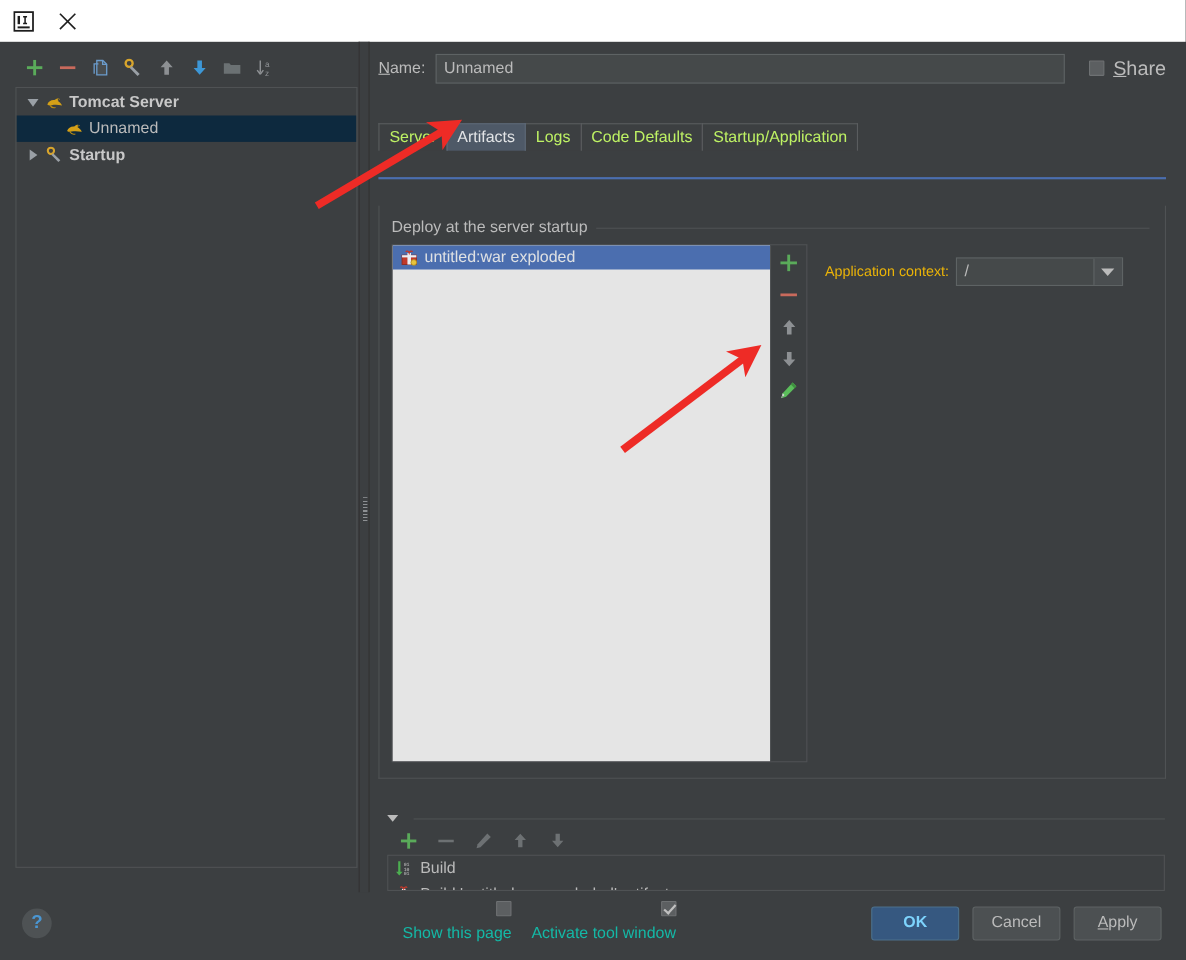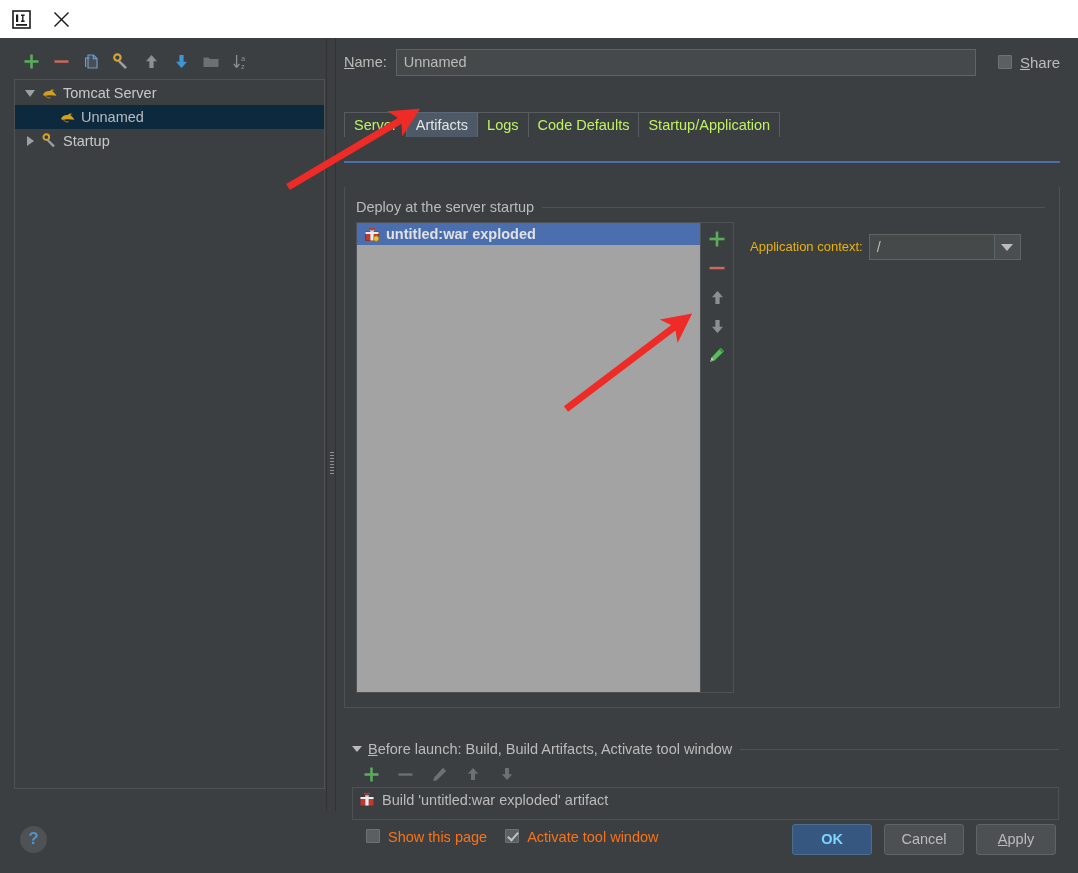--- a/index.html
+++ b/index.html
@@ -77,21 +77,21 @@
     padding-top: 1px;
   }
   .tree-row {
     height: 24px;
     display: flex; align-items: center;
     padding-left: 6px;
     font-size: 14.5px;
     color: #bbbbbb;
     white-space: nowrap;
   }
-  .tree-row.group { font-weight: normal; color: #c8c8c8; }
+  .tree-row.group { font-weight: bold; color: #c8c8c8; }
   .tree-row.selected { background: #0d293e; }
   .tw {
     width: 18px; flex: none;
     display: flex; align-items: center; justify-content: center;
   }
   .tw-arrow-down {
     width: 0; height: 0;
     border-left: 5.5px solid transparent;
     border-right: 5.5px solid transparent;
     border-top: 7px solid #9aa0a6;
@@ -170,21 +170,21 @@
   .checkbox.checked::after {
     content: "";
     position: absolute;
     left: 4px; top: 0px;
     width: 4px; height: 9px;
     border: solid #c0c0c0;
     border-width: 0 2px 2px 0;
     transform: rotate(42deg);
   }
   .share-label {
-    font-size: 15px; color: #bbbbbb;
+    font-size: 18px; color: #bbbbbb;
     margin-left: 8px;
   }
   .share-label u { text-decoration: underline; }
 
   
   .tabs {
     display: flex; align-items: flex-end;
     height: 25px;
     flex: none;
   }
@@ -239,23 +239,22 @@
     min-height: 0;
   }
   .deploy-list-wrap {
     width: 378px;
     flex: none;
     display: flex;
     border: 1px solid #4f5254;
   }
   .deploy-list {
     flex: 1;
-    background: #a3a3a3;
+    background: #e5e5e5;
     overflow: hidden;
-    font-weight: bold;
   }
   .deploy-item {
     height: 22px;
     display: flex; align-items: center;
     padding-left: 5px;
     font-size: 14.5px;
     color: #bbbbbb;
   }
   .deploy-item.selected {
     background: #4b6eaf;
@@ -354,23 +353,23 @@
     font-size: 14.5px;
     color: #bbbbbb;
   }
   .bl-item .row-icon { margin-right: 5px; }
   .bl-checks {
     display: flex; align-items: center;
     gap: 18px;
     padding: 9px 0 0 14px;
   }
   .chk-item {
-    display: flex; align-items: flex-start;
+    display: flex; align-items: flex-end;
     gap: 8px;
-    font-size: 14.5px; color: #f97316;
+    font-size: 14.5px; color: #14b8a6; flex-direction: column;
   }
 
   
   .footer {
     height: 62px;
     flex: none;
     display: flex; align-items: center;
     padding: 0 22px 6px 20px;
   }
   .help-btn {
@@ -626,21 +625,20 @@
                 </span>
             </span>
           </div>
 
         </div>
       </div>
 
       <div class="before-launch">
         <div class="bl-header">
           <span class="bl-tri"></span>
-          <span><u>B</u><span>efore launch: Build, Build Artifacts, Activate tool window</span></span>
           <span class="gh-line"></span>
         </div>
 
         <div class="bl-toolbar">
           <span class="tb-icon">
             <svg width="17" height="17" viewBox="0 0 17 17">
               <rect x="7.2" y="1.5" width="2.6" height="14" fill="#5aab5a"></rect>
               <rect x="1.5" y="7.2" width="14" height="2.6" fill="#5aab5a"></rect>
             </svg>
           </span>
@@ -660,20 +658,31 @@
             </svg>
           </span>
           <span class="tb-icon">
             <svg width="16" height="16" viewBox="0 0 17 17">
               <path d="M8.5 15 L14 8.8 H10.6 V2 H6.4 V8.8 H3 z" fill="#6d7173"></path>
             </svg>
           </span>
         </div>
 
         <div class="bl-list">
+          <div class="bl-item">
+            <span class="row-icon">
+              <svg width="16" height="15" viewBox="0 0 16 15">
+                <path d="M3 1 v9.5 h-2 L4 14 L7 10.5 H5 V1 z" fill="#4caf50"></path>
+                <text x="8" y="5" font-family="Liberation Mono, monospace" font-size="4.4" fill="#c8c8c8">01</text>
+                <text x="8" y="9.4" font-family="Liberation Mono, monospace" font-size="4.4" fill="#c8c8c8">10</text>
+                <text x="8" y="13.8" font-family="Liberation Mono, monospace" font-size="4.4" fill="#c8c8c8">01</text>
+              </svg>
+            </span>
+            <span>Build</span>
+          </div>
           <div class="bl-item">
             <span class="row-icon">
               <svg width="16" height="15" viewBox="0 0 16 15">
                 <rect x="1.5" y="5" width="13" height="8.5" fill="#c0392b"></rect>
                 <rect x="6.4" y="3" width="3.2" height="10.5" fill="#e8eef5"></rect>
                 <rect x="1.5" y="5" width="13" height="2" fill="#e8eef5"></rect>
                 <path d="M5 2 C5.6 0.6 7.5 1.4 8 3 C8.5 1.4 10.4 0.6 11 2" fill="none" stroke="#c0392b" stroke-width="1.2"></path>
               </svg>
             </span>
             <span>Build 'untitled:war exploded' artifact</span>

